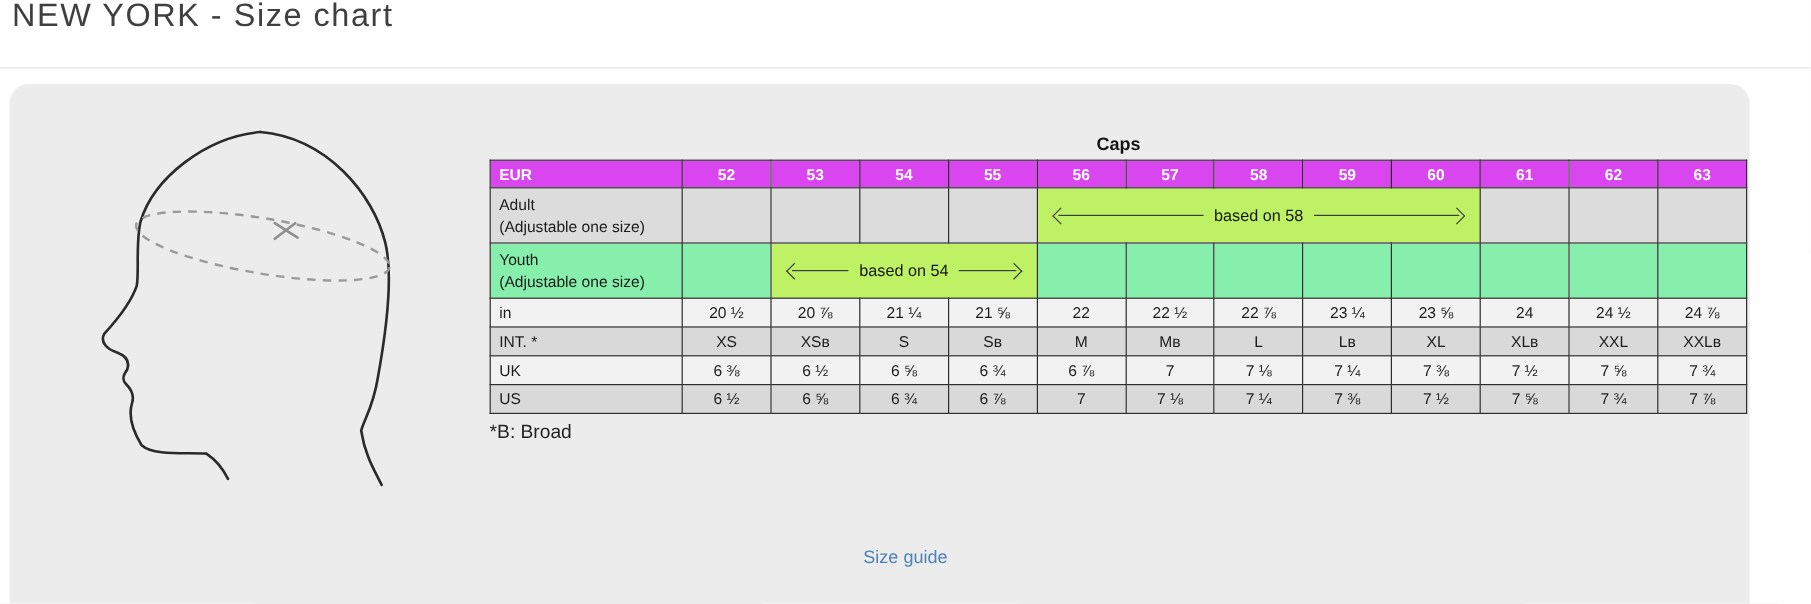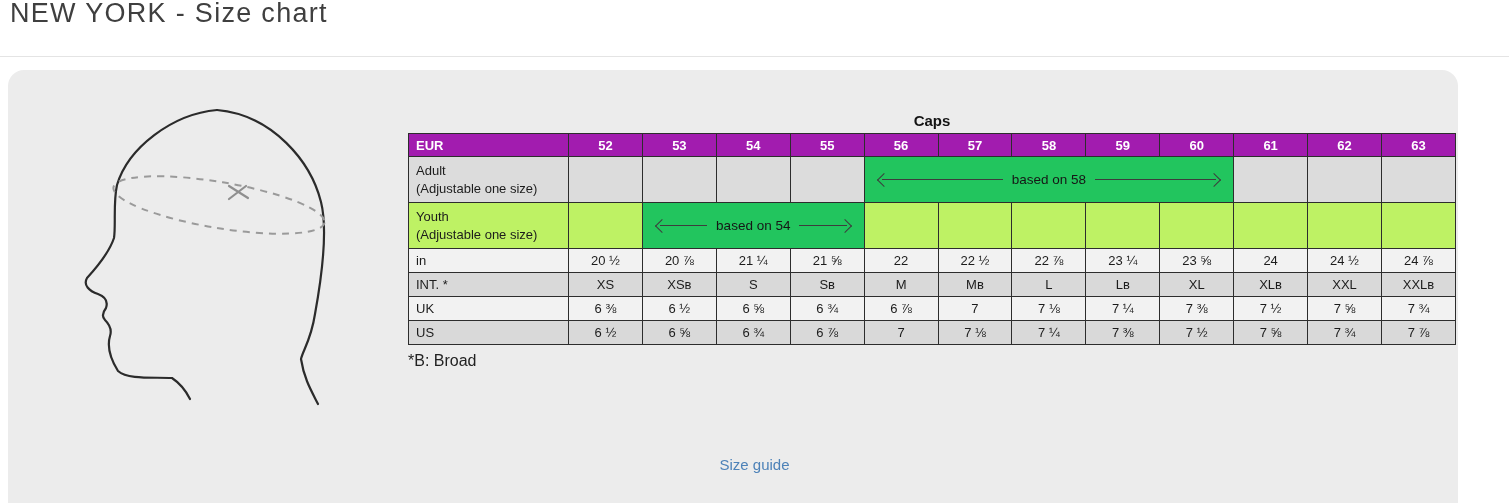--- a/index.html
+++ b/index.html
@@ -31,30 +31,30 @@
 
   table.size-table {
     border-collapse:collapse; table-layout:fixed; width:1048px;
     font-size:13px; color:#1c1c1c;
   }
   .size-table col.lblcol { width:160px; }
   .size-table td, .size-table th {
     border:1px solid #2d2d2d; text-align:center; padding:0; font-weight:normal;
     overflow:hidden; white-space:nowrap;
   }
-  .size-table .hdr { background:#a21caf; color:#ffffff; font-weight:bold; height:22px;margin-top:47px; }
+  .size-table .hdr { background:#d946ef; color:#ffffff; font-weight:bold; height:22px;margin-top:47px; }
   .size-table .lbl { text-align:left; padding-left:7px; }
   .row-tall td { height:45px; }
   .row-data td { height:23px; }
   .rowlabel { line-height:1.35; }
   .adult-bg { background:#dcdcdc; }
-  .youth-bg { background:#bef264; }
+  .youth-bg { background:#86efac; }
   .shade   { background:#d9d9d9; }
   .light   { background:#f2f2f2; }
-  .span-cell { background:#22c55e; padding:0; }
+  .span-cell { background:#bef264; padding:0; }
 
   
   .arrow { display:flex; align-items:center; padding:0 14px; height:45px; }
   .chev { width:9px; height:9px; flex:none;
           border-left:1.5px solid #3d3d3d; border-bottom:1.5px solid #3d3d3d; }
   .chev-left  { transform:rotate(45deg);  margin-right:-7px; }
   .chev-right { transform:rotate(-135deg); margin-left:-7px; }
   .shaft { flex:1; height:1.5px; background:#3d3d3d; }
   .arrow-text { padding:0 9px; font-size:13.5px; color:#161616; }
 

